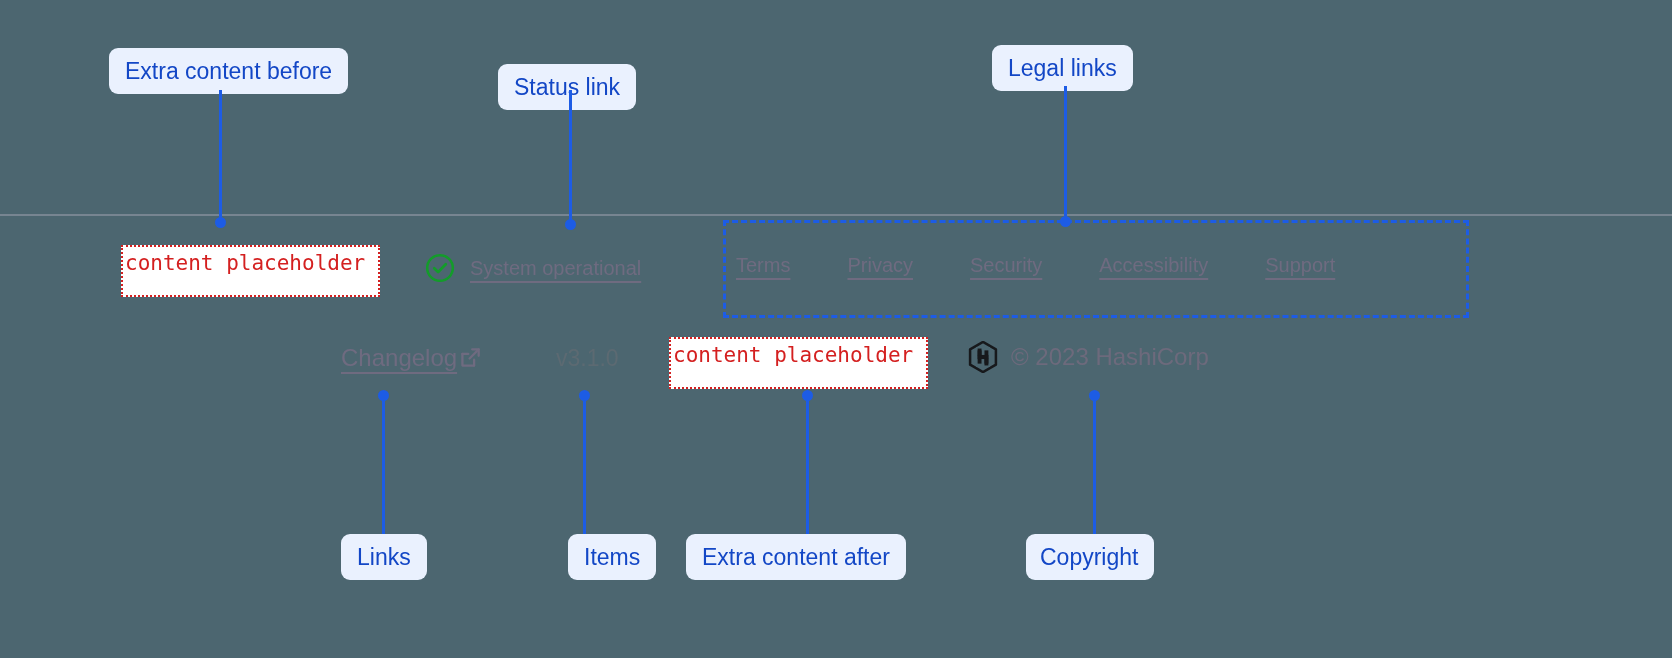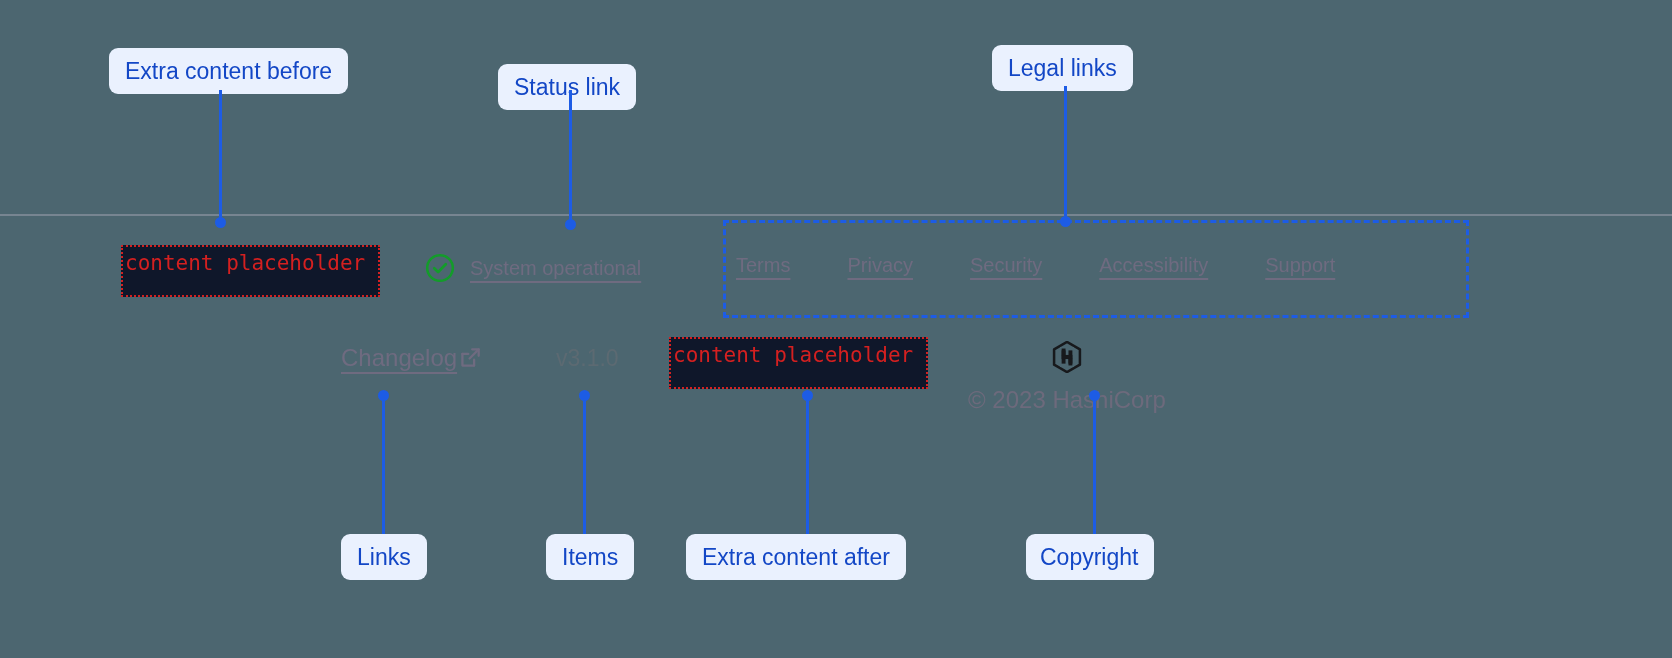--- a/index.html
+++ b/index.html
@@ -12,21 +12,21 @@
   #stage { position:relative; width:1672px; height:658px; }
 
   
   .footer-divider {
     position:absolute; left:0; top:214px; width:1672px; height:2px;
     background:rgba(190,185,200,0.38);
   }
 
   .placeholder {
     position:absolute;
-    background:#0f172a;
+    background:#ffffff;
     border:2px dotted #d42020;
     color:#d42020;
     font-family:"DejaVu Sans Mono", monospace;
     font-size:21px;
     letter-spacing:0px;
     white-space:nowrap;
     padding:6px 20px 8px 2px;
     line-height:1.0;
   }
   #ph-before { left:121px; top:245px; width:259px; height:52px; }
@@ -76,21 +76,21 @@
   .ext-icon { width:26px; height:26px; display:block; }
 
   .version {
     position:absolute; left:556px; top:345px;
     font-size:23px; color:#5c6a72;
     white-space:nowrap;
   }
 
   .copyright {
     position:absolute; left:968px; top:341px;
-    display:flex; align-items:center; gap:13px;flex-direction:column;
+    display:flex; align-items:center; gap:13px;
   }
   .hashi-logo { width:30px; height:32px; display:block; }
   .copy-text { font-size:24px; color:#6d6a7c; white-space:nowrap; }
 
   
   .callout-label {
     position:absolute;
     background:#eaf1fe;
     color:#1347c6;
     font-size:23px;
@@ -181,21 +181,21 @@
   <div class="callout-dot" style="left:565px; top:219px;"></div>
 
   <div class="callout-label" style="left:992px; top:45px;">Legal links</div>
   <div class="callout-line" style="left:1064px; top:86px; height:136px;"></div>
   <div class="callout-dot" style="left:1060px; top:216px;"></div>
 
   <div class="callout-label" style="left:341px; top:534px;">Links</div>
   <div class="callout-line" style="left:382px; top:396px; height:138px;"></div>
   <div class="callout-dot" style="left:378px; top:390px;"></div>
 
-  <div class="callout-label" style="left:546px; top:534px;">Items</div>
+  <div class="callout-label" style="left:568px; top:534px;">Items</div>
   <div class="callout-line" style="left:583px; top:396px; height:138px;"></div>
   <div class="callout-dot" style="left:579px; top:390px;"></div>
 
   <div class="callout-label" style="left:686px; top:534px;">Extra content after</div>
   <div class="callout-line" style="left:806px; top:396px; height:138px;"></div>
   <div class="callout-dot" style="left:802px; top:390px;"></div>
 
   <div class="callout-label" style="left:1026px; top:534px;padding-left:14px;">Copyright</div>
   <div class="callout-line" style="left:1093px; top:396px; height:138px;"></div>
   <div class="callout-dot" style="left:1089px; top:390px;"></div>

